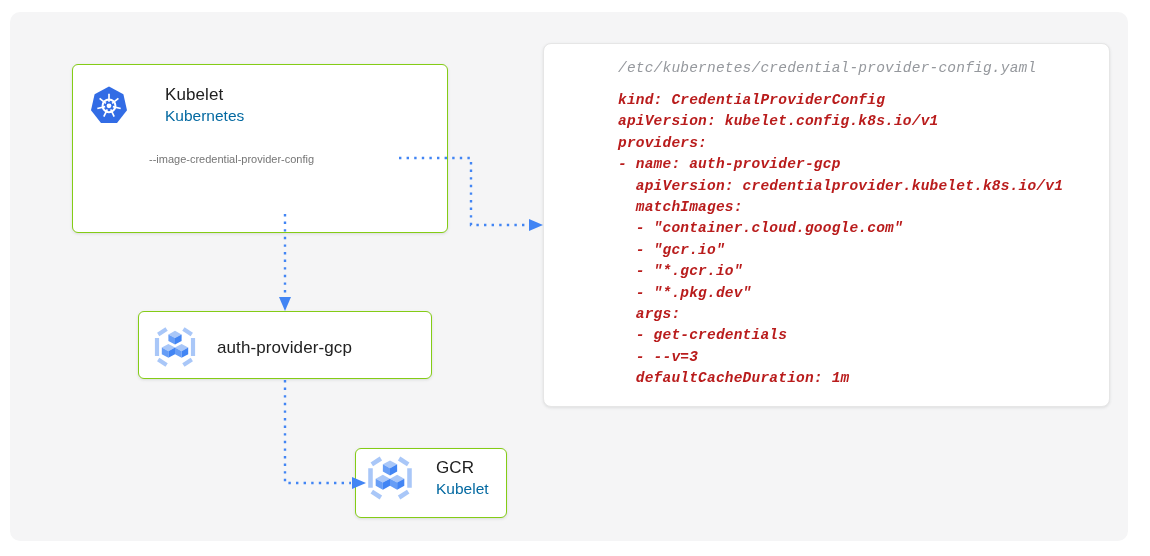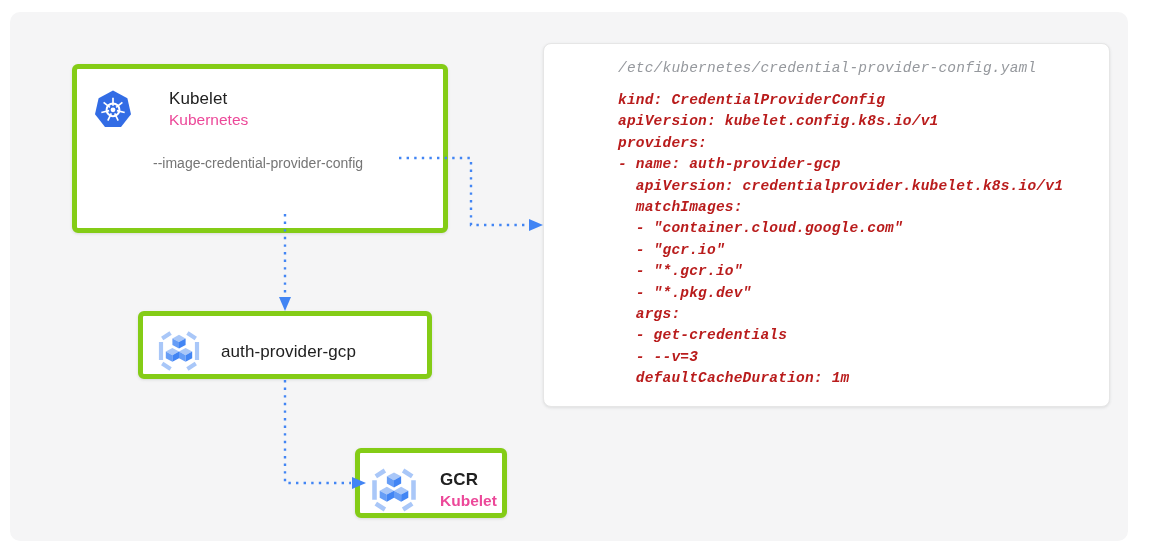--- a/index.html
+++ b/index.html
@@ -12,44 +12,44 @@
   .stage { position: absolute; inset: 0; width: 1150px; height: 556px; }
 
   .panel-bg {
     position: absolute; left: 10px; top: 12px;
     width: 1118px; height: 529px;
     background: #f5f5f6; border-radius: 10px;
   }
 
   .node {
     position: absolute; background: #ffffff;
-    border: 5px solid #84cc16; border-radius: 6px;
+    border: 1px solid #84cc16; border-radius: 6px;
     box-shadow: 0 1px 3px rgba(60,64,67,.14);
     z-index: 1;
   }
   .node-kubelet { left: 72px; top: 64px; width: 376px; height: 169px; }
   .node-auth    { left: 138px; top: 311px; width: 294px; height: 68px; }
   .node-gcr     { left: 355px; top: 448px; width: 152px; height: 70px; }
 
   .node-head { display: flex; align-items: center; }
   .kubelet-head { padding: 19px 0 0 16px; }
   .kubelet-head .icon-wrap { width: 40px; height: 40px; margin-right: 36px; }
   .auth-head { padding: 11px 12px 0 12px; }
   .auth-head .icon-wrap { width: 48px; height: 48px; margin-right: 18px; }
-  .gcr-head { padding: 11px 0 0 8px; font-weight: bold; }
+  .gcr-head { padding: 3px 0 0 8px; }
   .gcr-head .icon-wrap { width: 52px; height: 52px; margin-right: 20px; }
   .icon-wrap { flex: 0 0 auto; display: flex; align-items: center; justify-content: center; }
   .icon-wrap svg { width: 100%; height: 100%; display: block; }
 
   .node-title { font-size: 17px; color: #212121; line-height: 21px; letter-spacing: .1px; }
-  .node-subtitle { font-size: 15.5px; color: #ec4899; line-height: 21px; }
+  .node-subtitle { font-size: 15.5px; color: #0369a1; line-height: 21px; }
 
   .kubelet-flags {
     position: absolute; left: 76px; top: 81px;
-    font-size: 14px; color: #757575; line-height: 26px;
+    font-size: 11px; color: #757575; line-height: 26px;
     white-space: nowrap;
   }
 
   .code-panel {
     position: absolute; left: 543px; top: 43px;
     width: 567px; height: 364px;
     background: #ffffff; border: 1px solid #e6e6e6; border-radius: 8px;
     box-shadow: 0 1px 3px rgba(60,64,67,.12);
     z-index: 1;
     padding: 16px 10px 0 74px;

